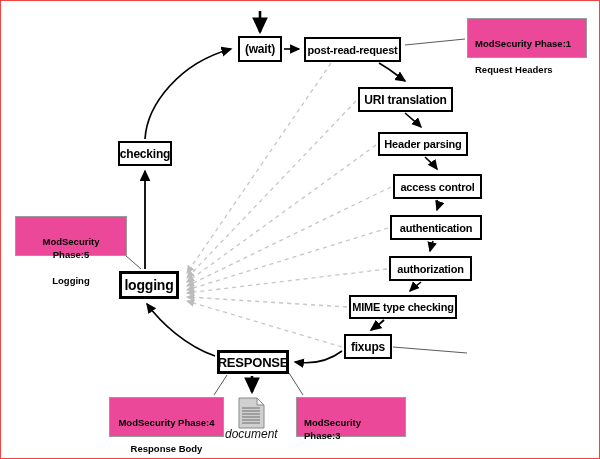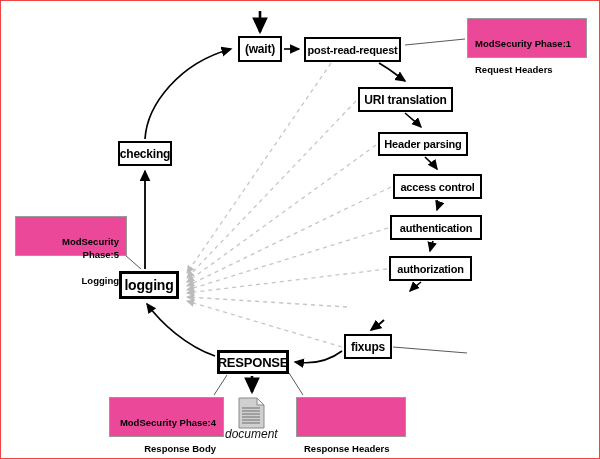--- a/index.html
+++ b/index.html
@@ -8,21 +8,21 @@
           border:1px solid #ef4444;box-sizing:border-box;overflow:hidden;}
   svg#wires{position:absolute;left:0;top:0;width:600px;height:459px;}
   .node{position:absolute;box-sizing:border-box;background:#fff;
         border:2px solid #000;display:flex;align-items:center;justify-content:center;
         font-weight:bold;color:#000;white-space:nowrap;letter-spacing:-0.2px;}
   .node.thin{border-width:2px;}
   .node.heavy{border-width:3px;}
   .ann{position:absolute;box-sizing:border-box;background:#ec4899;
        border:1px solid #9a9a9a;color:#000;font-size:9.5px;font-weight:bold;
        line-height:13px;padding:5px 7px;white-space:pre-line;}
-  .ann.right-text{text-align:right;}
+  .ann.right-text{text-align:center;}
   .doc-label{position:absolute;font-style:italic;font-weight:normal;font-size:12px;color:#111;}
   #doc-icon{position:absolute;}
 </style>
 </head>
 <body>
 
 <div id="canvas">
 
   <svg id="wires" viewBox="0 0 600 459" xmlns="http://www.w3.org/2000/svg">
     <defs>
@@ -82,31 +82,32 @@
     </g>
   </svg>
 
   <div class="node thin" style="left:237px;top:35px;width:44px;height:26px;font-size:12px">(wait)</div>
   <div class="node thin" style="left:303px;top:36px;width:97px;height:25px;font-size:11px">post-read-request</div>
   <div class="node thin" style="left:357px;top:86px;width:95px;height:25px;font-size:12px">URI translation</div>
   <div class="node thin" style="left:377px;top:131px;width:90px;height:24px;font-size:11px">Header parsing</div>
   <div class="node thin" style="left:392px;top:173px;width:89px;height:25px;font-size:11px">access control</div>
   <div class="node thin" style="left:389px;top:214px;width:92px;height:25px;font-size:11px">authentication</div>
   <div class="node thin" style="left:388px;top:255px;width:83px;height:25px;font-size:11px">authorization</div>
+  <div class="node thin" style="left:348px;top:294px;width:108px;height:24px;font-size:11px">MIME type checking</div>
   <div class="node thin" style="left:343px;top:333px;width:48px;height:25px;font-size:12px">fixups</div>
   <div class="node heavy" style="left:216px;top:349px;width:72px;height:24px;font-size:13px">RESPONSE</div>
   <div class="node heavy" style="left:118px;top:270px;width:60px;height:28px;font-size:14px">logging</div>
   <div class="node thin" style="left:117px;top:140px;width:54px;height:25px;font-size:12px">checking</div>
 
   <div class="ann" style="left:466px;top:17px;width:120px;height:40px">
     <span>ModSecurity Phase:1</span><br>
     <span>Request Headers</span>
   </div>
   <div class="ann" style="left:295px;top:396px;width:110px;height:40px">
-    <br>
+    <span>ModSecurity Phase:3</span><br>
     <span>Response Headers</span>
   </div>
   <div class="ann right-text" style="left:108px;top:396px;width:115px;height:40px">
     <span>ModSecurity Phase:4</span><br>
     <span>Response Body</span>
   </div>
   <div class="ann right-text" style="left:14px;top:215px;width:112px;height:40px">
     <span>ModSecurity Phase:5</span><br>
     <span>Logging</span>
   </div>

